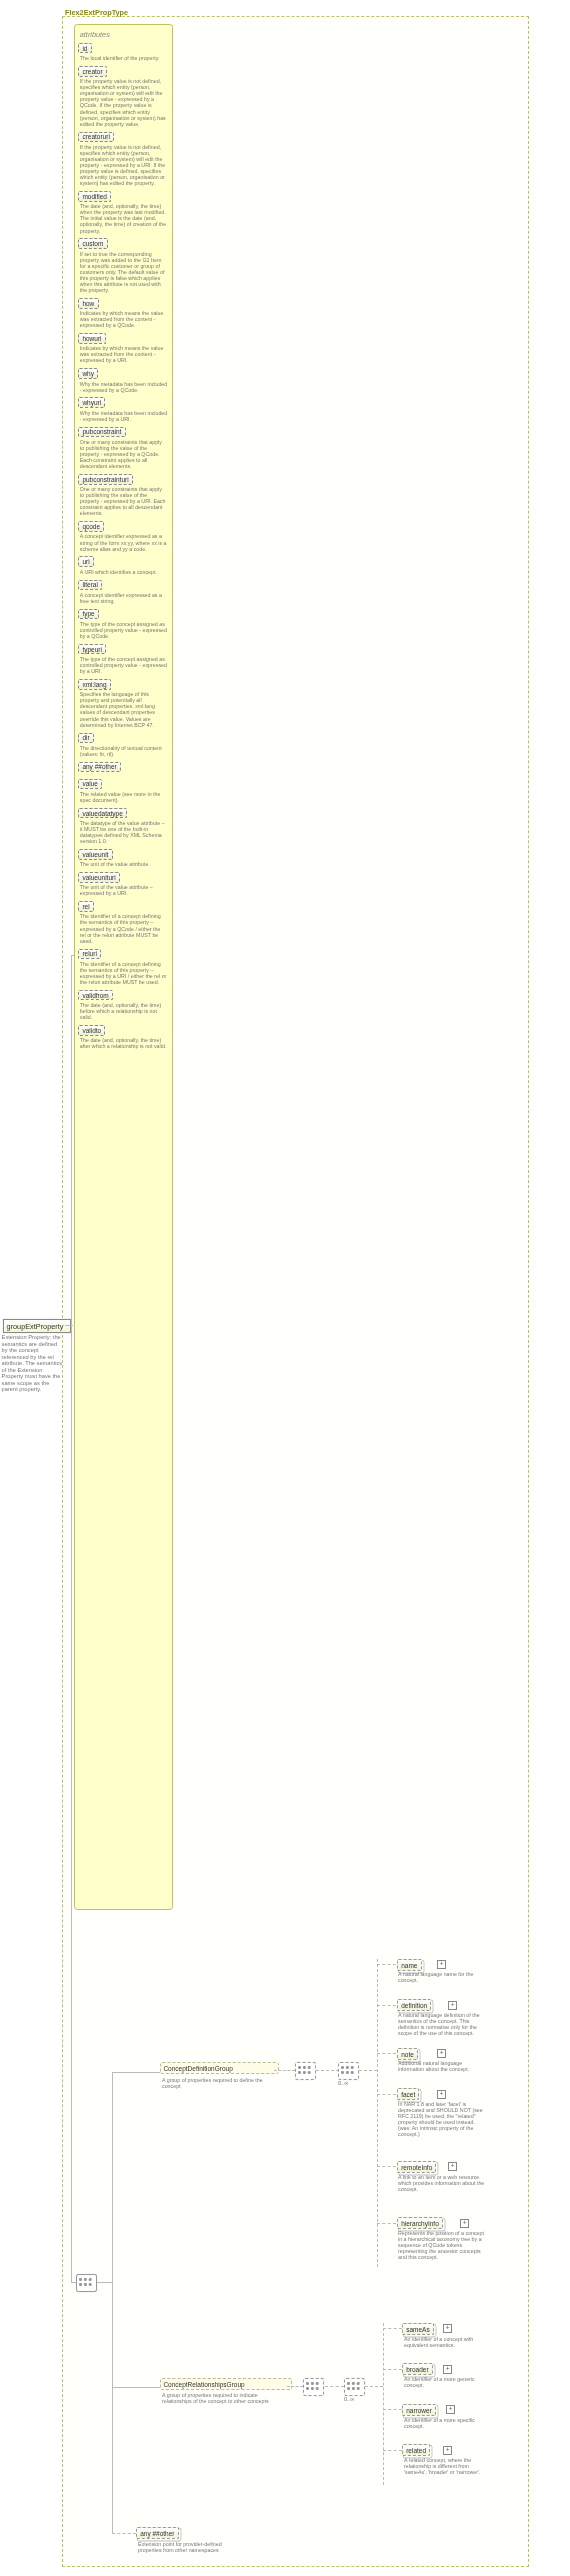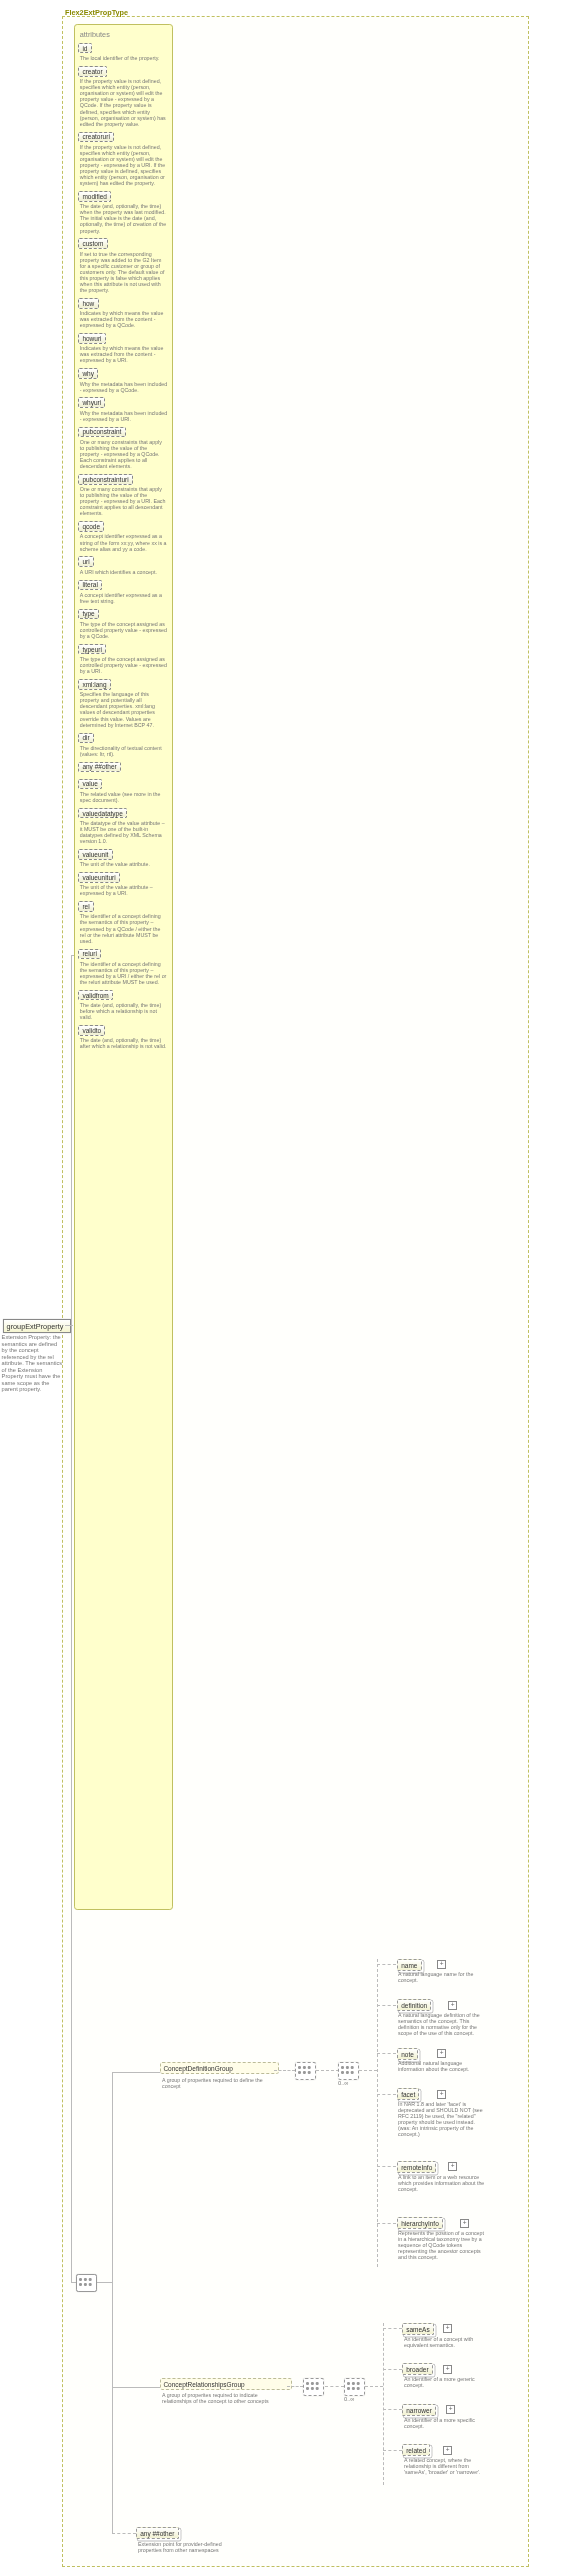--- a/index.html
+++ b/index.html
@@ -2,21 +2,21 @@
 <html><head>
 <meta charset="utf-8">
 <style>
 html,body{margin:0;padding:0;background:#fff;font-family:Verdana,Arial,sans-serif;font-size:6.5px;color:#333}
 .canvas{position:relative;width:571px;height:2576px}
 .type-label{position:absolute;left:65px;top:8px;color:#8a8a00;font-size:7.3px;font-weight:bold}
 .dashed-main{position:absolute;left:62px;top:16px;width:465px;height:2549px;border:0.8px dashed #c0c060;background:rgba(255,255,200,0.05)}
 .root-box{position:absolute;left:3.2px;top:1319px;width:61px;border:0.8px solid #888;background:linear-gradient(#fff,#f5f5d0);padding:1.6px 2.4px;font-size:7.3px;box-shadow:0 0 0.8px #aaa}
 .root-note{position:absolute;left:1.6px;top:1334px;width:63px;font-size:5.7px;color:#777;line-height:1.15}
 .attr-panel{position:absolute;left:74px;top:24px;width:91px;height:1876px;background:#ffffcc;border:0.8px solid #c0c060;border-radius:3.2px;padding:4.9px 3.2px 3.2px 3.2px}
-.attr-title{font-size:7.3px;color:#888;padding:0 0 2.4px 1.6px}
+.attr-title{font-size:7.3px;font-style:italic;color:#888;padding:0 0 2.4px 1.6px}
 .attr{margin:1.6px 0 0.8px 0}
 .attr-name{display:inline-block;border:0.8px dashed #888;background:linear-gradient(#fff,#f0f0d0);padding:0.8px 3.2px;font-size:6.5px;border-radius:1.6px}
 .attr-desc{font-size:5.3px;color:#777;line-height:1.15;padding:1.6px 1.6px 3.2px 1.6px}
 .seq{position:absolute;width:19.4px;height:16px;background:#fff;border:0.8px solid #999;border-radius:2.4px;box-shadow:0 0 0.8px #aaa}
 .seq::before{content:"";position:absolute;left:2.4px;top:3.2px;width:2.4px;height:2.4px;background:#999;border-radius:50%;box-shadow:4.9px 0 #999,9.7px 0 #999,0 4.9px #999,4.9px 4.9px #999,9.7px 4.9px #999}
 .seq.dashed{border-style:dashed}
 .group-box{position:absolute;border:0.8px dashed #bb9;background:#fffde8;border-radius:2.4px;padding:1.6px 2.4px 1.6px 2.4px}
 .group-box .g-title{font-size:6.5px;color:#333}
 .elem{position:absolute;border:0.8px solid #999;background:linear-gradient(#fff,#f2f2d2);padding:1.6px 3.2px;font-size:6.5px;border-radius:1.6px;box-shadow:0 0 0.8px #aaa}
 .elem.dashed{border-style:dashed}

